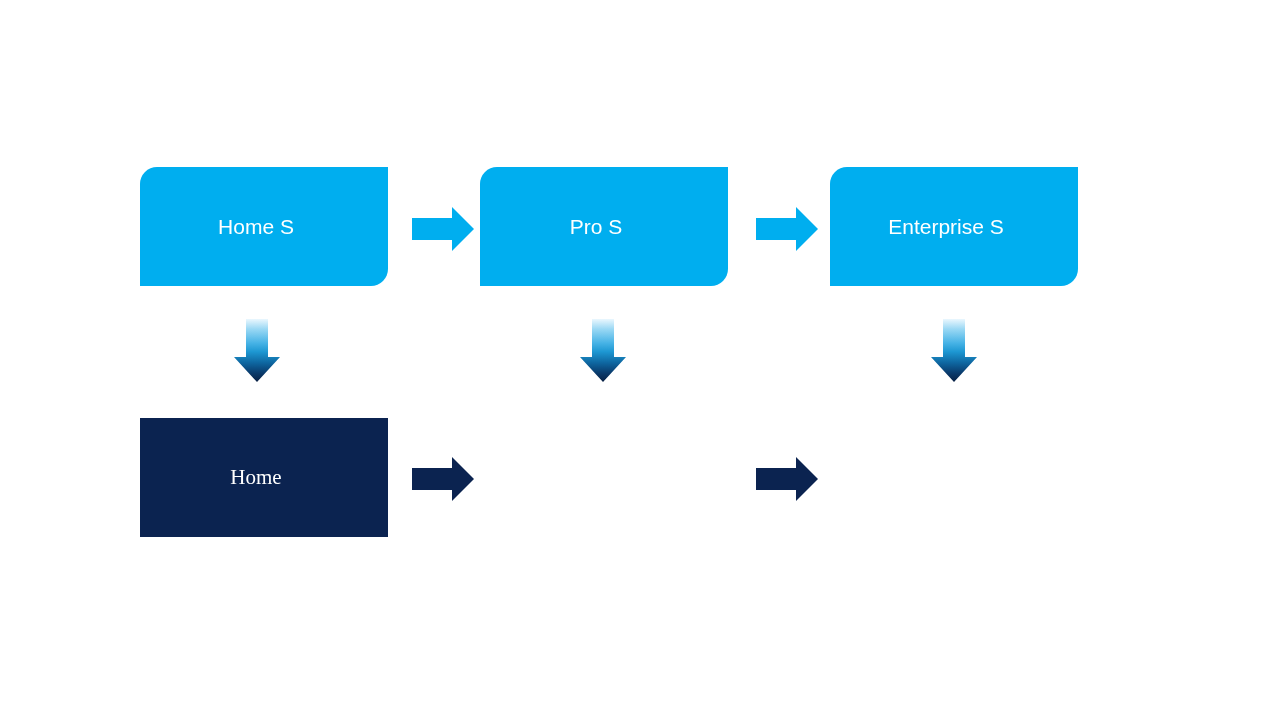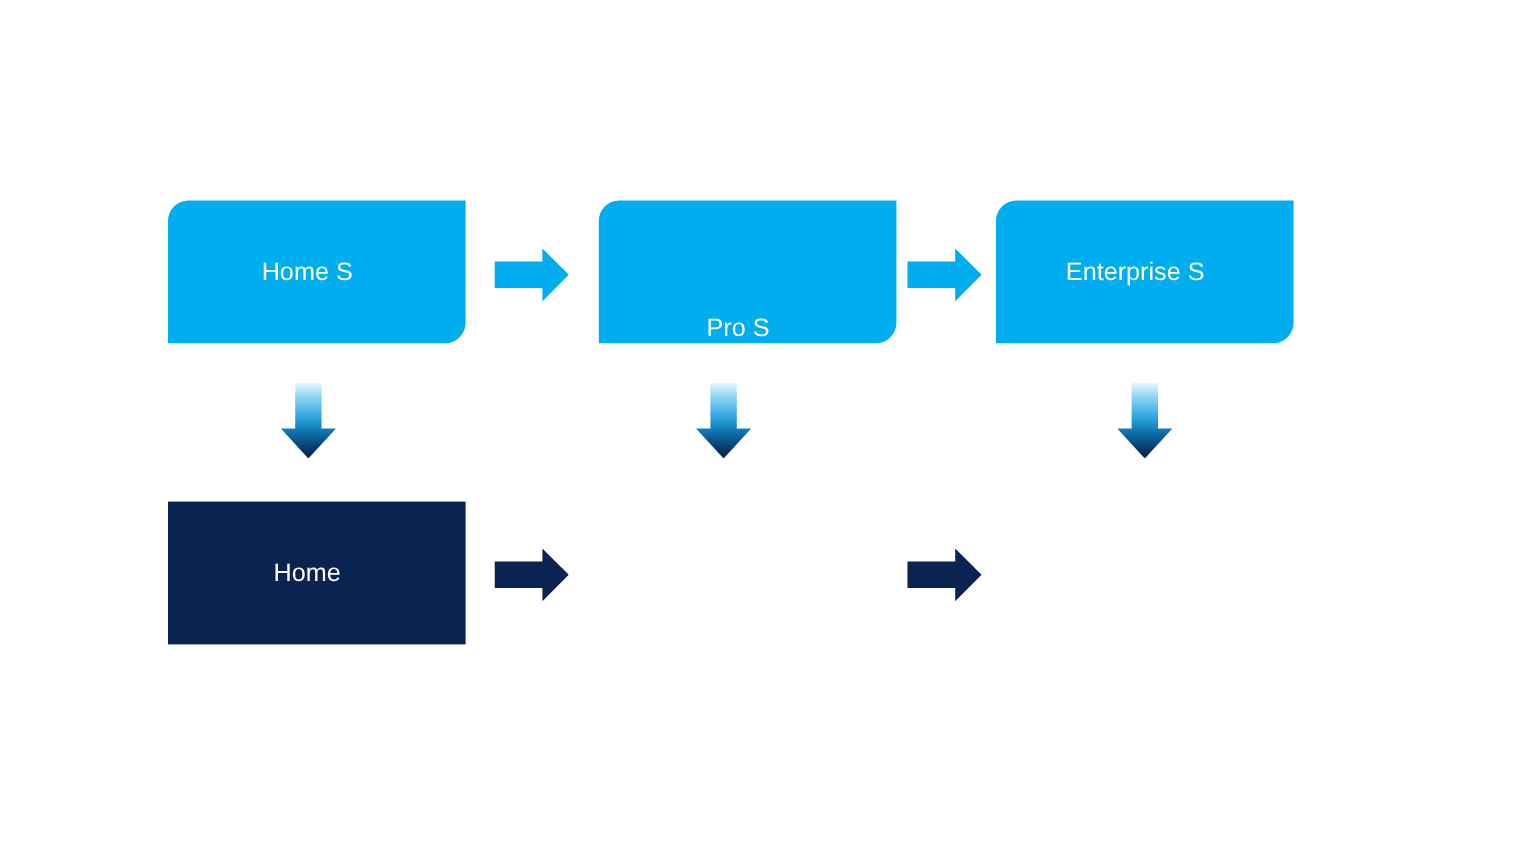--- a/index.html
+++ b/index.html
@@ -37,23 +37,24 @@
     transform: translateX(-8px);
   }
   .node.top-row {
     top: 167px;
     background: var(--accent-light-blue);
     border-radius: 17px 0 17px 0; 
   }
   .node.bottom-row {
     top: 418px;
     background: var(--accent-dark-navy);
+    font-family: Liberation Serif, serif;
   }
   .col-1 { left: 140px; }
-  .col-2 { left: 499px; align-items: flex-end; }
+  .col-2 { left: 480px; }
   .col-3 { left: 830px; align-items: center; }
 
   
   .rarrow {
     position: absolute;
     width: 62px;
     height: 44px;
     clip-path: polygon(0 11px, 40px 11px, 40px 0, 62px 22px, 40px 44px, 40px 33px, 0 33px);
   }
   .rarrow.blue {

